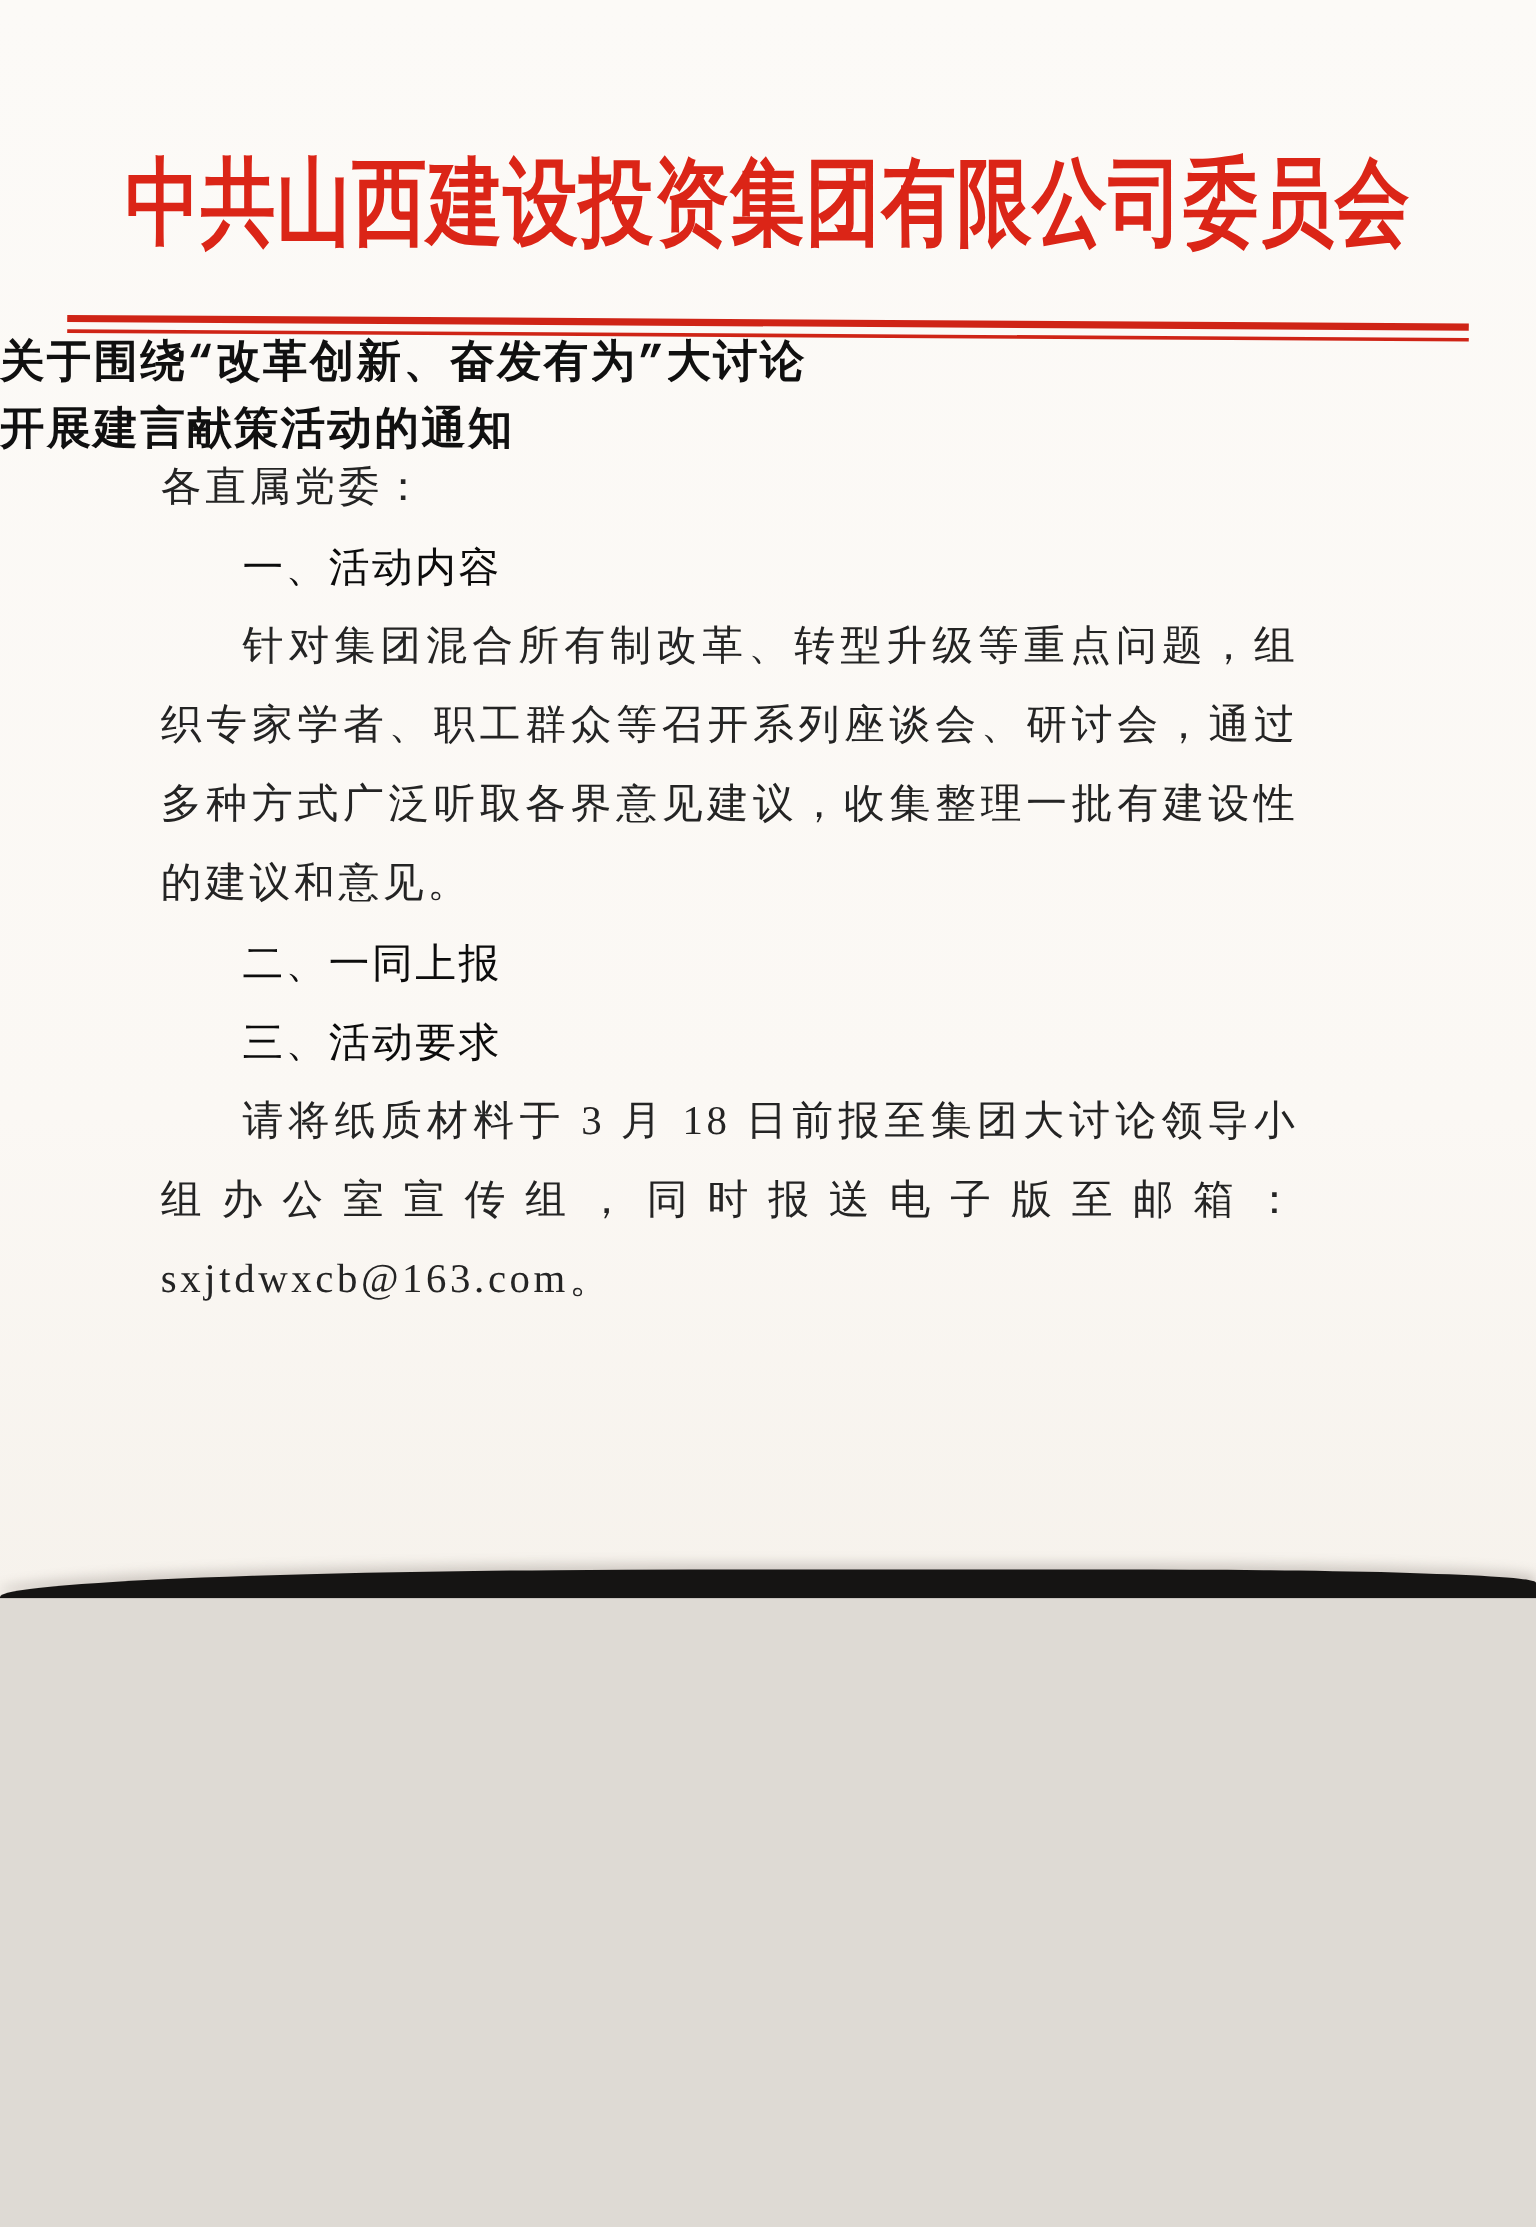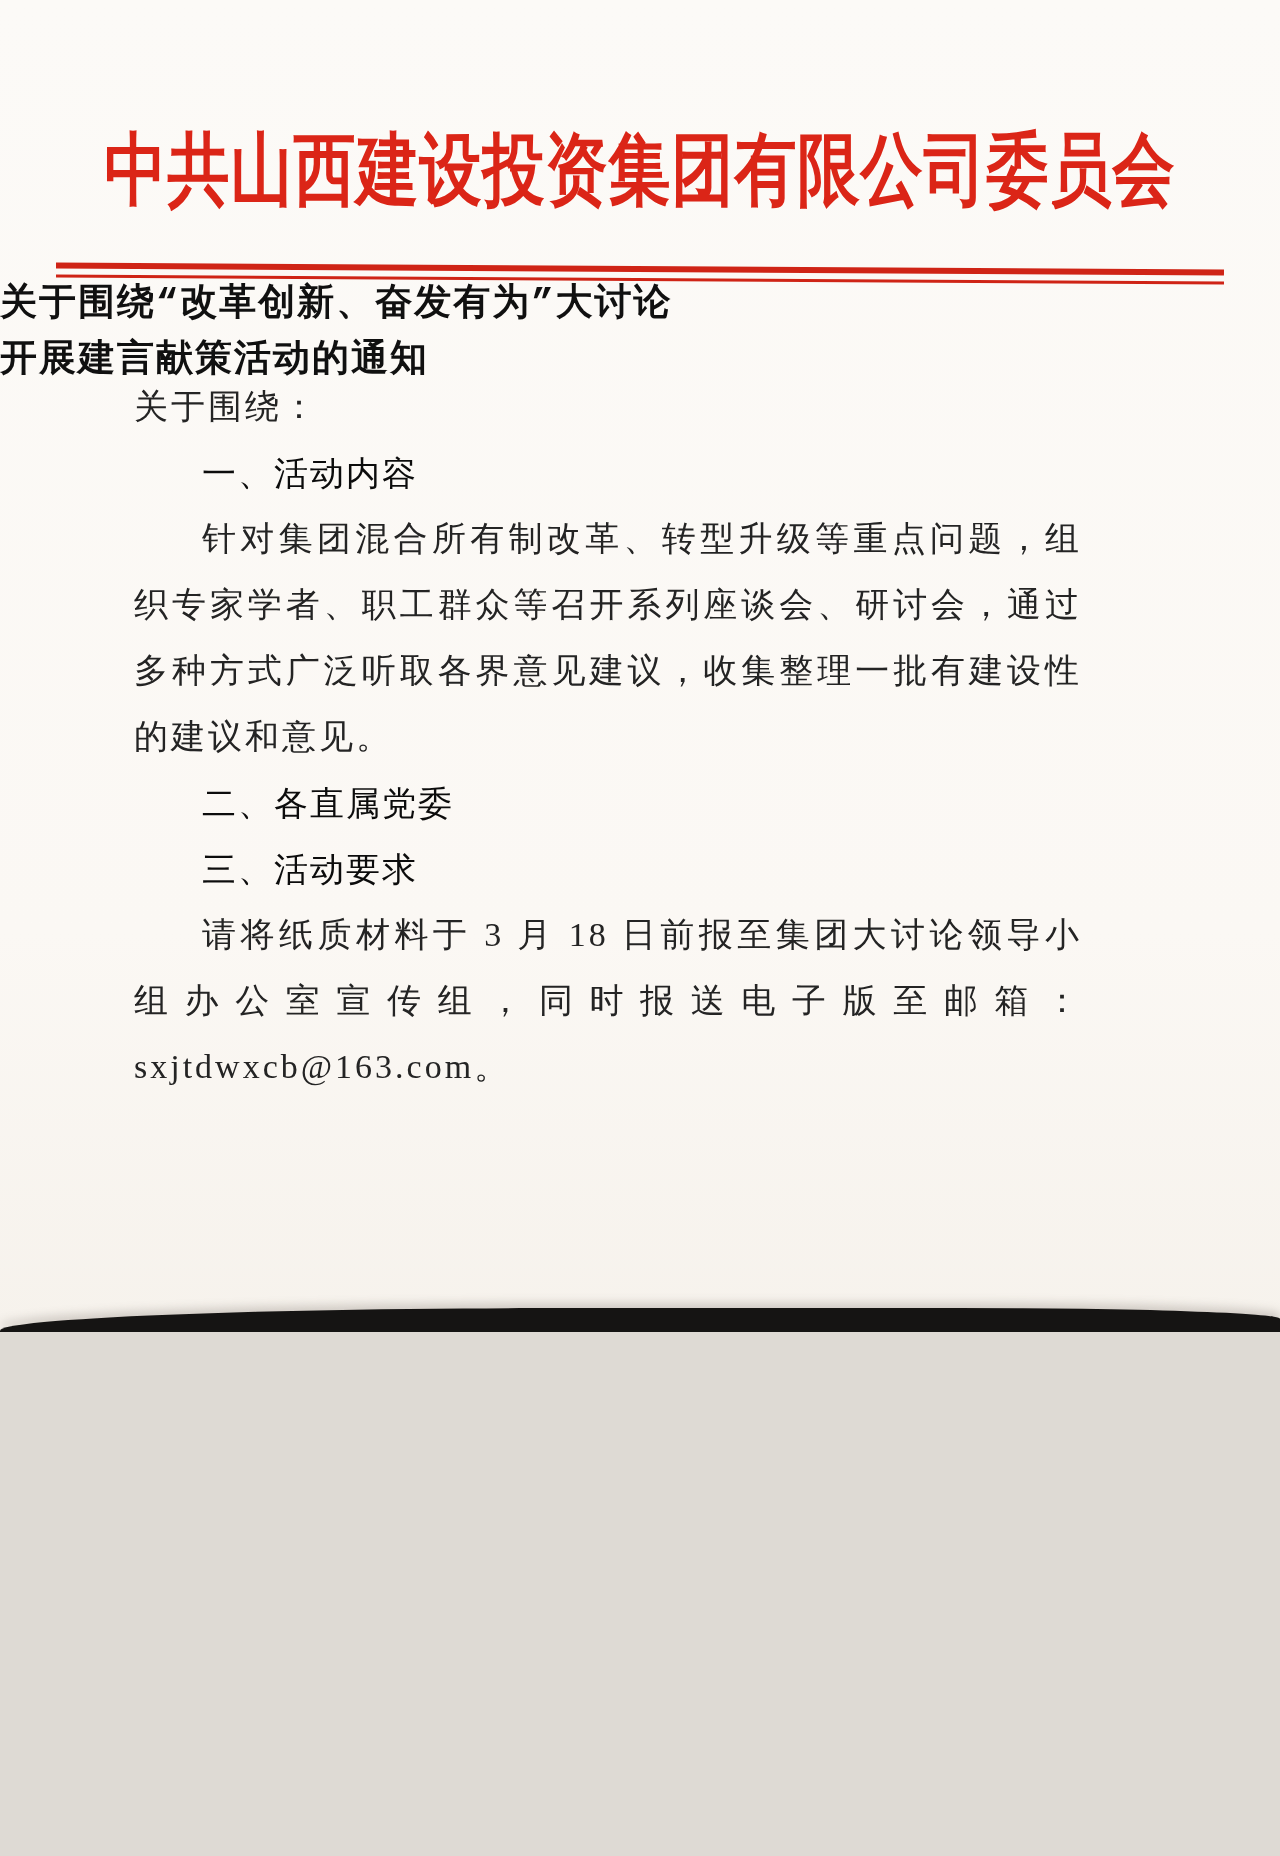--- a/index.html
+++ b/index.html
@@ -80,26 +80,26 @@
 
   <div class="rule rule-top-thick"></div>
   <div class="rule rule-top-thin"></div>
 
   <div class="doc-title">
     <div class="t">关于围绕“改革创新、奋发有为”大讨论</div>
     <div class="t">开展建言献策活动的通知</div>
   </div>
 
   <div class="body-text">
-    <p class="salutation">关于围绕：</p>
+    <p class="salutation">各直属党委：</p>
 
     <p class="heading">一、活动内容</p>
     <p class="para">针对集团混合所有制改革、转型升级等重点问题，组织专家学者、职工群众等召开系列座谈会、研讨会，通过多种方式广泛听取各界意见建议，收集整理一批有建设性的建议和意见。</p>
 
-    <p class="heading">二、各直属党委</p>
+    <p class="heading">二、一同上报</p>
 
     <p class="heading">三、活动要求</p>
     <p class="para">请将纸质材料于 3 月 18 日前报至集团大讨论领导小组办公室宣传组，同时报送电子版至邮箱：sxjtdwxcb@163.com。</p>
   </div>
 
   <div class="signature">
     <p class="sig sig-1">“改革创新、奋发有为”大讨论</p>
     <p class="sig sig-2">领导小组办公室（代章）</p>
     <p class="sig sig-3">2019 年 3 月 7 日</p>
   </div>

